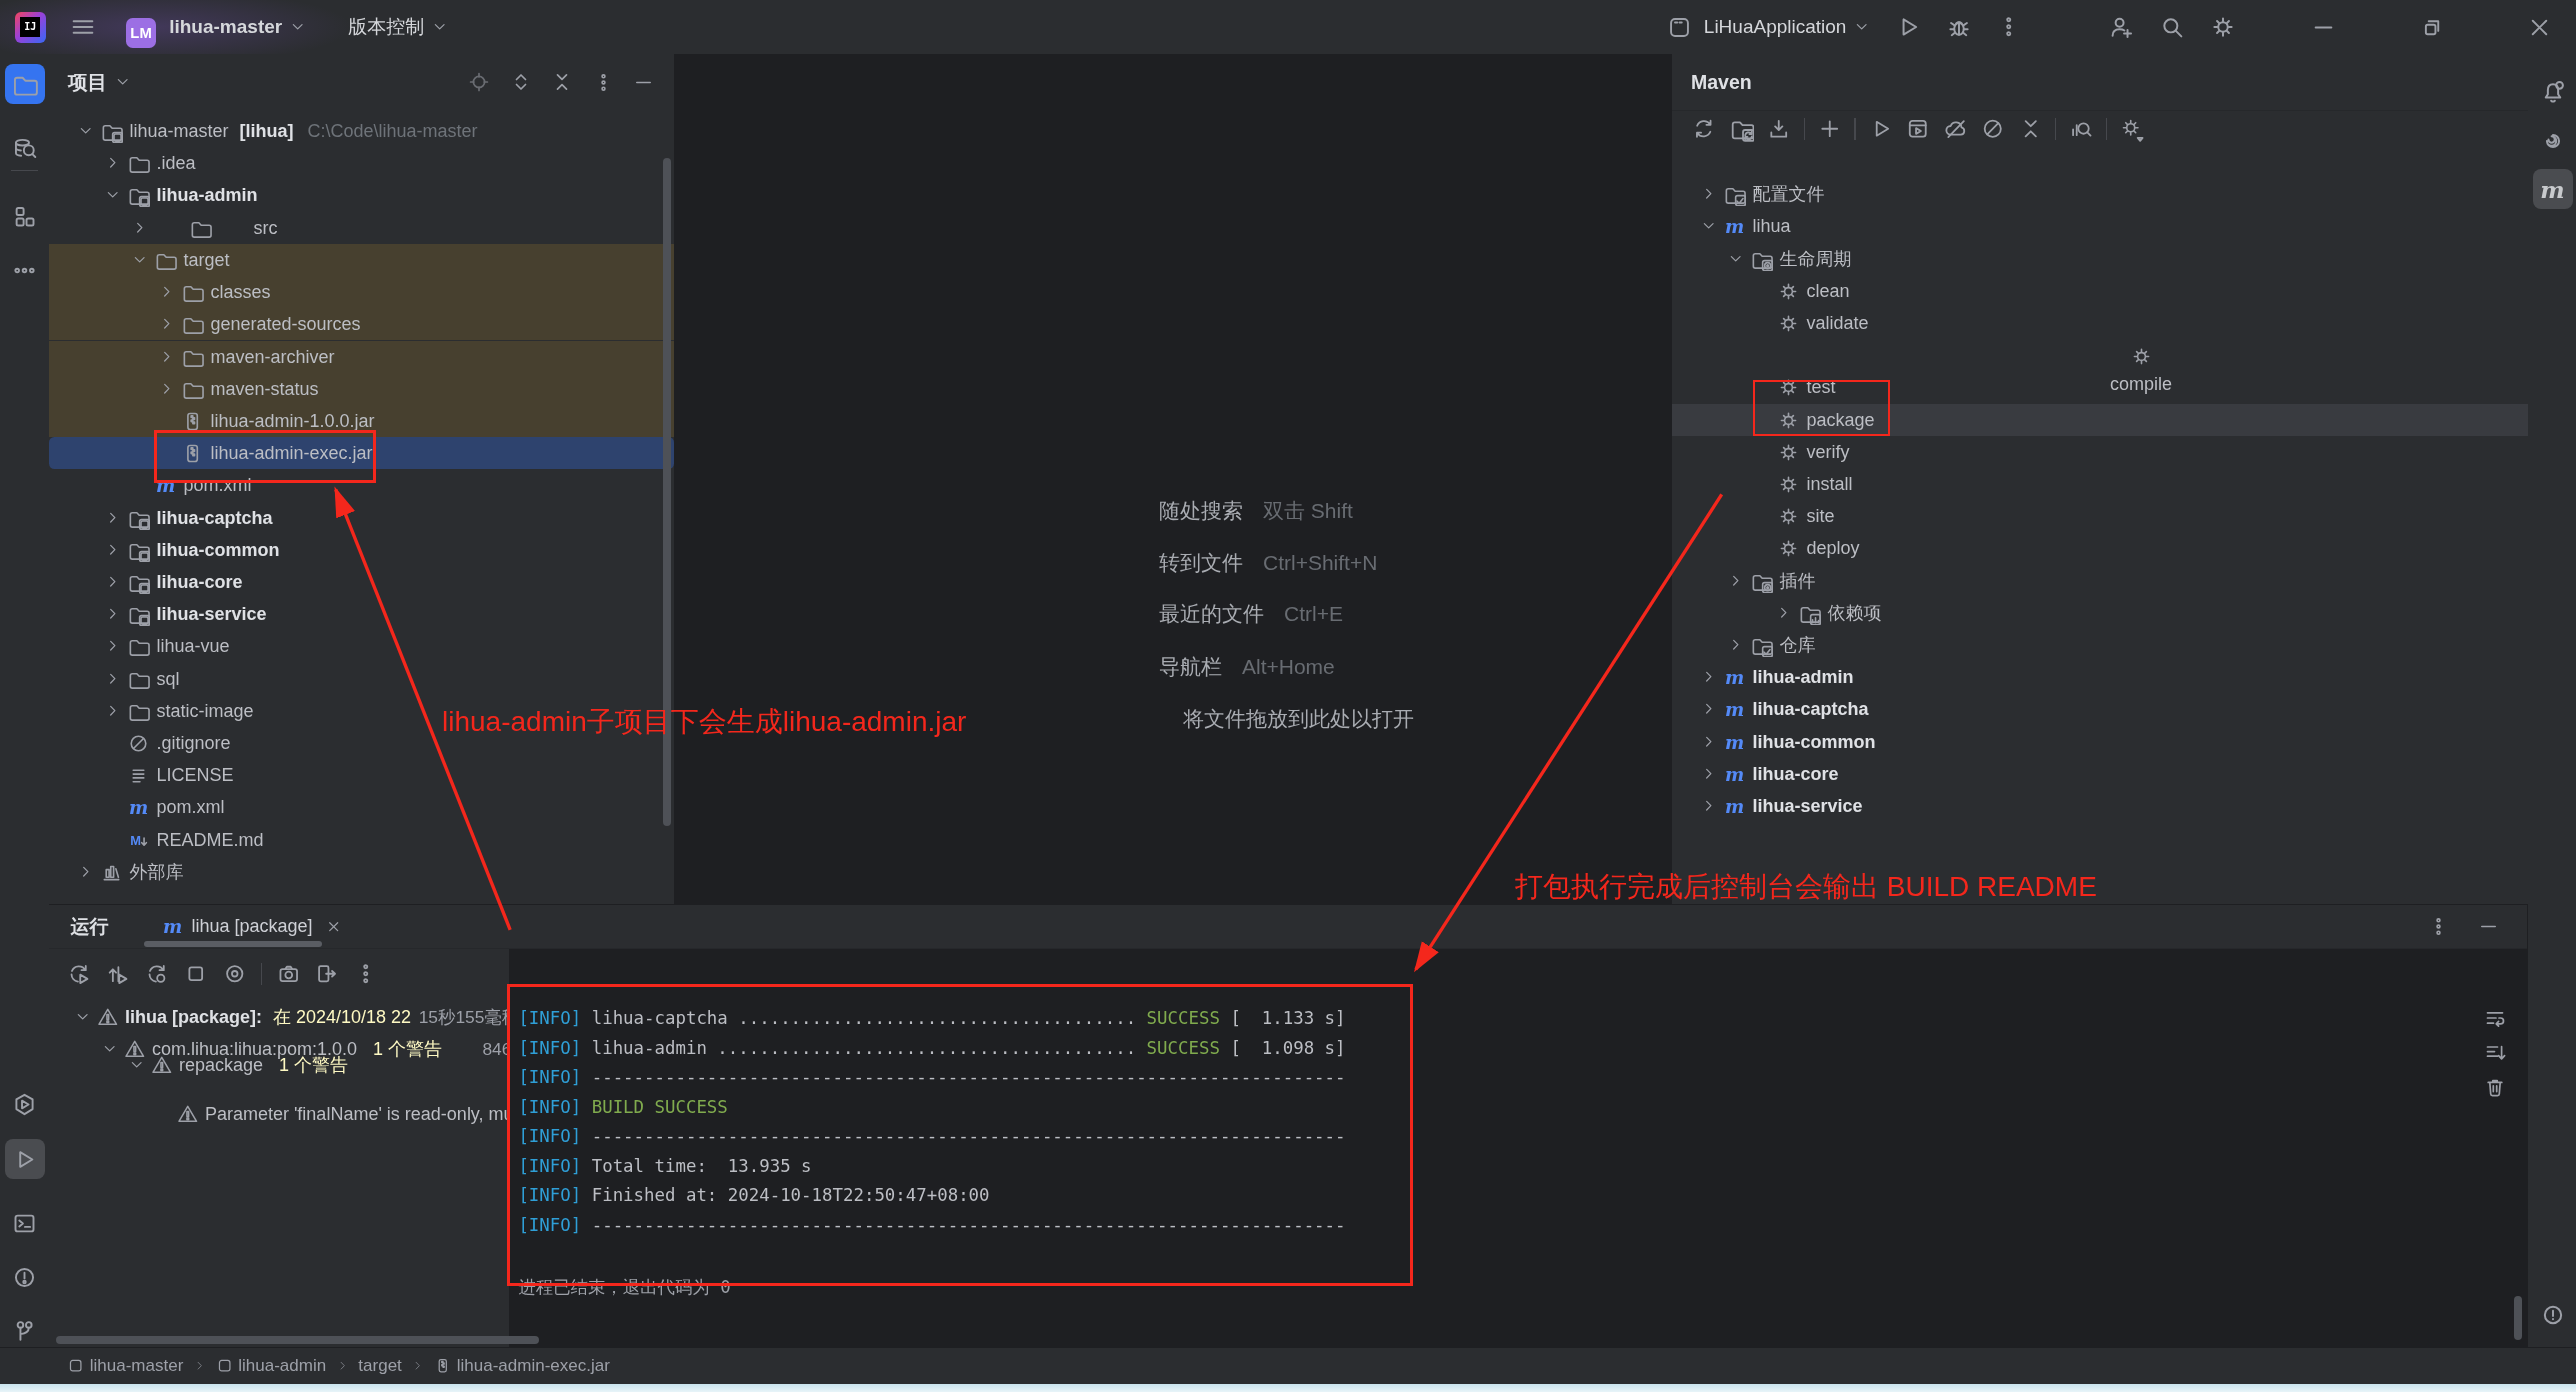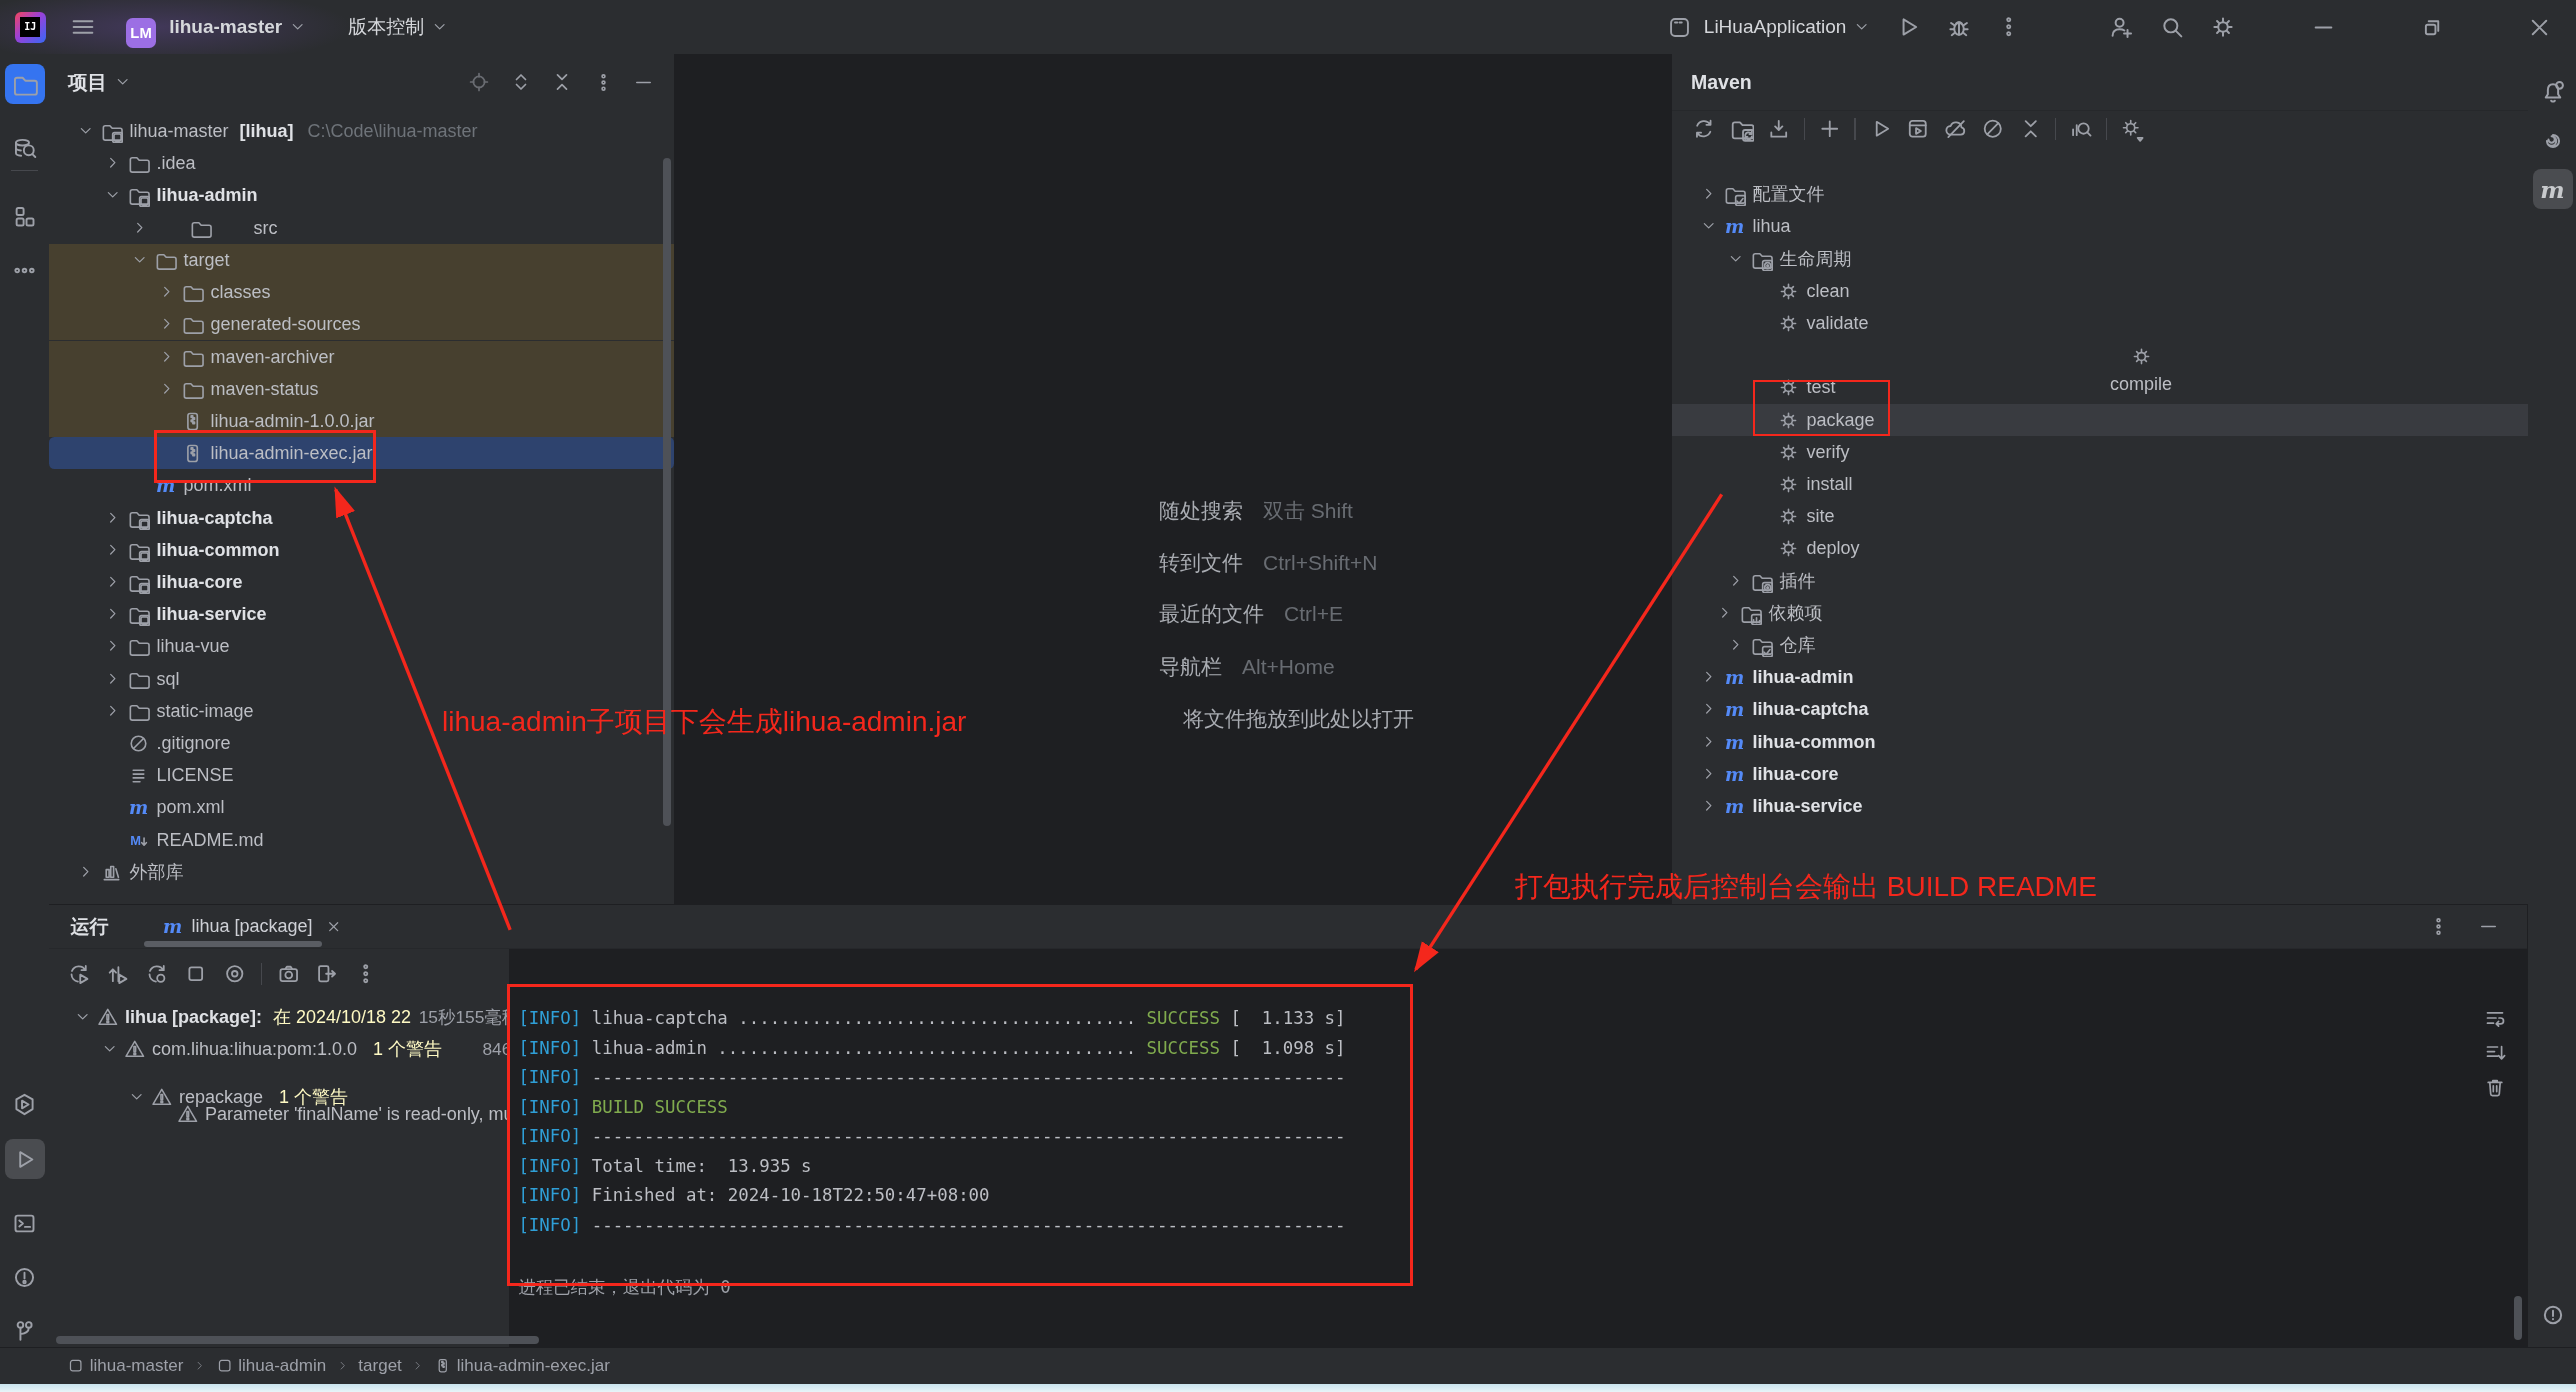--- a/index.html
+++ b/index.html
@@ -901,21 +901,21 @@
           <span class="ic" style="width:23px;height:23px">
             <svg viewBox="0 0 24 24">
               <path d="M3.5 8 q0-2 2-2 h4.8 l2.4 2.6 h8.3 q2 0 2 2 v8.4 q0 2-2 2 h-15.5 q-2 0-2-2 z" stroke="#9da0a8"></path>
               <rect x="13.2" y="13.2" width="10.3" height="10.3" rx="2" fill="#2b2d30" stroke="#2b2d30"></rect>
               <circle cx="18.4" cy="18.4" r="3.1" stroke="#3574f0"></circle>
               <circle cx="18.4" cy="18.4" r=".8" fill="#3574f0" stroke="none"></circle>
             </svg>
           </span>
           <span class="lbl">插件</span>
         </div>
-        <div class="trow" style="top: 543px; padding-left: 44px;">
+        <div class="trow" style="top: 543px; padding-left: 75px; margin-left: 28px;">
           <span class="ic" style="width:17.4px;height:17.4px">
             <svg viewBox="0 0 24 24">
               <path d="M9.2 6 L15 12 L9.2 18"></path>
             </svg>
           </span>
           <span class="ic" style="width:23px;height:23px">
             <svg viewBox="0 0 24 24">
               <path d="M3.5 8 q0-2 2-2 h4.8 l2.4 2.6 h8.3 q2 0 2 2 v8.4 q0 2-2 2 h-15.5 q-2 0-2-2 z" stroke="#9da0a8"></path>
               <rect x="13.2" y="13.2" width="10.3" height="10.3" rx="2" fill="#2b2d30" stroke="#2b2d30"></rect>
               <path d="M15.2 21.5v-3 M18.3 21.5v-5 M21.4 21.5v-2" stroke="#3574f0" stroke-width="1.9"></path>
@@ -1118,21 +1118,21 @@
             <svg viewBox="0 0 24 24">
               <path d="M12 3.8 L21.8 20.4 H2.2 Z" fill="#f2c55c" stroke="#f2c55c"></path>
               <rect x="11.1" y="9.6" width="1.9" height="5.6" fill="#443a20" stroke="none"></rect>
               <rect x="11.1" y="16.7" width="1.9" height="1.9" fill="#443a20" stroke="none"></rect>
             </svg>
           </span>
           <span class="lbl">com.lihua:lihua:pom:1.0.0</span>
           <span class="suf">  1 个警告</span>
           <span class="time">846毫秒</span>
         </div>
-        <div class="trow rrow" style="top: 176px; width: 460px; overflow: hidden; padding-left: 79px; align-items: center;">
+        <div class="trow rrow" style="top: 144px; width: 460px; overflow: hidden; padding-left: 79px; align-items: center;">
           <span class="ic" style="width:17.4px;height:17.4px">
             <svg viewBox="0 0 24 24">
               <path d="M6 9.2 L12 15 L18 9.2"></path>
             </svg>
           </span>
           <span class="ic" style="width:21.5px;height:21.5px">
             <svg viewBox="0 0 24 24">
               <path d="M12 3.8 L21.8 20.4 H2.2 Z" fill="#f2c55c" stroke="#f2c55c"></path>
               <rect x="11.1" y="9.6" width="1.9" height="5.6" fill="#443a20" stroke="none"></rect>
               <rect x="11.1" y="16.7" width="1.9" height="1.9" fill="#443a20" stroke="none"></rect>

